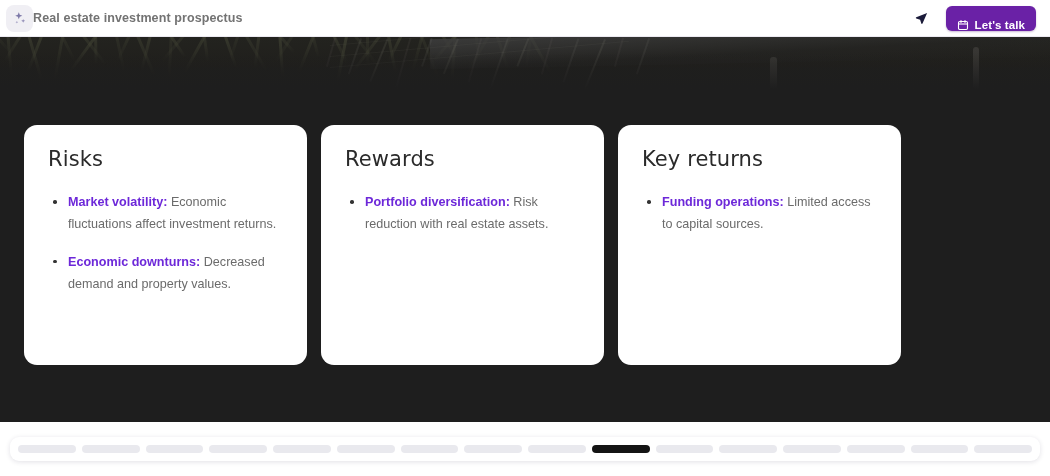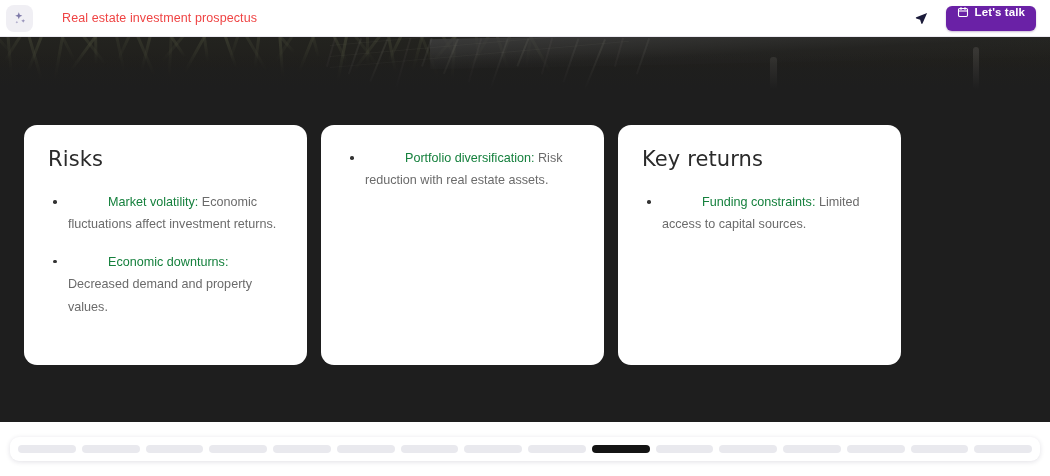--- a/index.html
+++ b/index.html
@@ -36,43 +36,42 @@
     width: 27px; height: 27px;
     border-radius: 8px;
     background: #f0eff4;
     display: flex; align-items: center; justify-content: center;
     flex: 0 0 auto;
     cursor: pointer;
   }
   .ai-badge svg { display: block; }
 
   .doc-title {
-    margin-left: 29px;
     font-size: 12.5px;
-    font-weight: 400;
-    color: #ef4444;
+    font-weight: 700;
+    color: #737373;
     letter-spacing: 0.1px;
     white-space: nowrap;
   }
 
   .topbar-right {
     margin-left: auto;
     display: flex;
     align-items: center;
     gap: 13px;
   }
   .send-icon-btn {
     width: 22px; height: 22px;
     display: flex; align-items: center; justify-content: center;
     cursor: pointer;
     background: none; border: none;
   }
   .lets-talk {
     display: inline-flex;
-    align-items: flex-start;
+    align-items: flex-end;
     gap: 6px;
     height: 25px;
     padding: 0 11px;
     border-radius: 6px;
     border: none;
     background: #6a21a6;
     color: #ffffff;
     font-size: 11.5px;
     font-weight: 700;
     font-family: "Liberation Sans", sans-serif;
@@ -198,23 +197,22 @@
   .card li::before {
     content: "";
     position: absolute;
     left: 5px;
     top: 9px;
     width: 3.5px; height: 3.5px;
     border-radius: 50%;
     background: #333333;
   }
   .card li b {
-    color: #15803d;
-    font-weight: 400;
-    margin-left: 40px;
+    color: #6d28d9;
+    font-weight: 700;
   }
 
   
   .filmstrip-wrap {
     position: absolute;
     left: 0; top: 422px;
     width: 1050px; height: 54px;
     background: #ffffff;
     display: flex;
     align-items: center;
@@ -363,29 +361,30 @@
 
       <div class="card">
         <div class="card-title">Risks</div>
         <ul>
           <li><b>Market volatility:</b><span> Economic fluctuations affect investment returns.</span></li>
           <li><b>Economic downturns:</b><span> Decreased demand and property values.</span></li>
         </ul>
       </div>
 
       <div class="card">
+        <div class="card-title">Rewards</div>
         <ul>
           <li><b>Portfolio diversification:</b><span> Risk reduction with real estate assets.</span></li>
         </ul>
       </div>
 
       <div class="card">
         <div class="card-title">Key returns</div>
         <ul>
-          <li><b>Funding constraints:</b><span> Limited access to capital sources.</span></li>
+          <li><b>Funding operations:</b><span> Limited access to capital sources.</span></li>
         </ul>
       </div>
 
     </div>
   </div>
 
   <div class="filmstrip-wrap">
     <div class="filmstrip" id="filmstrip">
         <div class="thumb"></div>
         <div class="thumb"></div>

